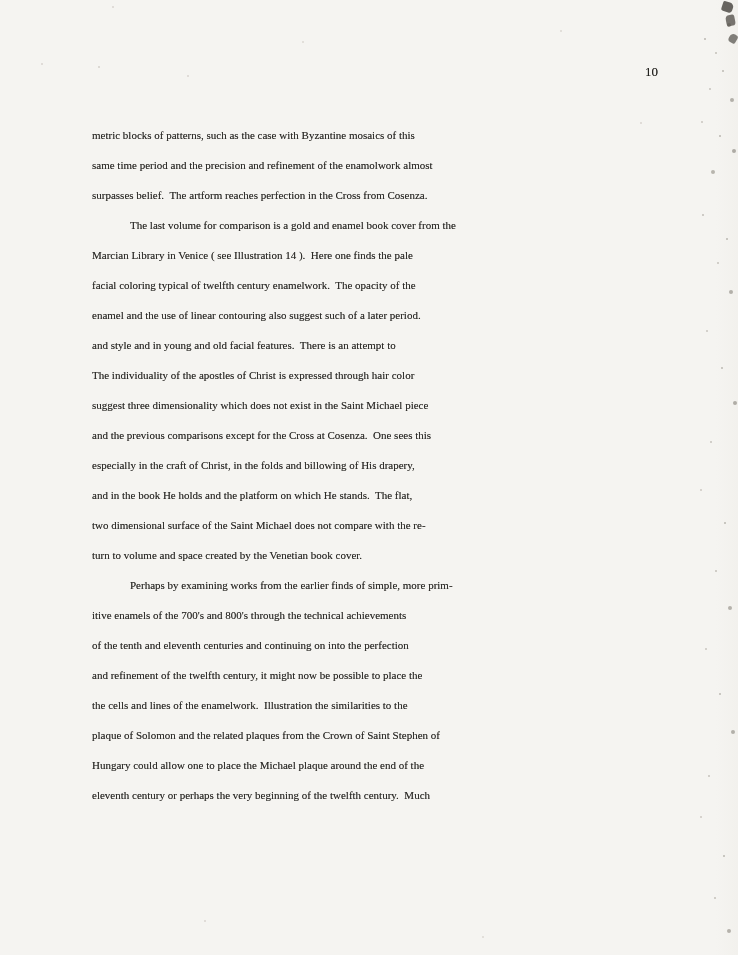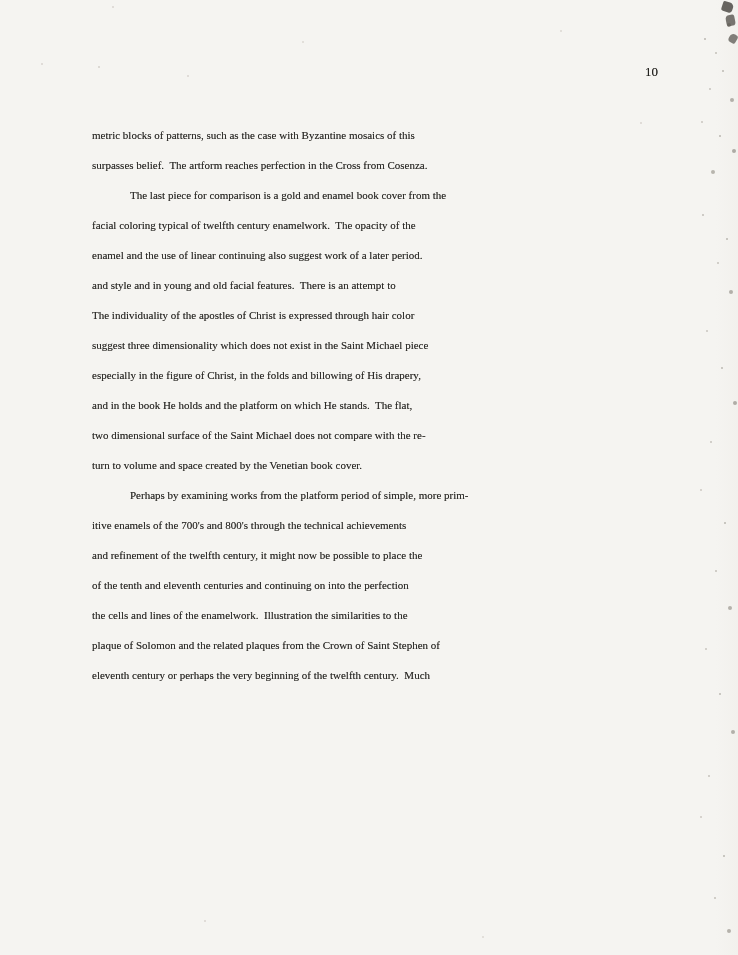--- a/index.html
+++ b/index.html
@@ -126,33 +126,37 @@
 
   <div class="speckles"></div>
   <div class="smudge smudge-a"></div>
   <div class="smudge smudge-b"></div>
   <div class="smudge smudge-c"></div>
 
   <div class="page-number">10</div>
 
   <div class="text-block">
     <div class="line">metric blocks of patterns, such as the case with Byzantine mosaics of this</div>
+    <div class="line">same time period and the precision and refinement of the enamolwork almost</div>
     <div class="line">surpasses belief.  The artform reaches perfection in the Cross from Cosenza.</div>
-    <div class="line indent">The last piece for comparison is a gold and enamel book cover from the</div>
+    <div class="line indent">The last volume for comparison is a gold and enamel book cover from the</div>
+    <div class="line">Marcian Library in Venice ( see Illustration 14 ).  Here one finds the pale</div>
     <div class="line">facial coloring typical of twelfth century enamelwork.  The opacity of the</div>
-    <div class="line">enamel and the use of linear continuing also suggest work of a later period.</div>
+    <div class="line">enamel and the use of linear contouring also suggest such of a later period.</div>
     <div class="line">and style and in young and old facial features.  There is an attempt to</div>
     <div class="line">The individuality of the apostles of Christ is expressed through hair color</div>
     <div class="line">suggest three dimensionality which does not exist in the Saint Michael piece</div>
-    <div class="line">especially in the figure of Christ, in the folds and billowing of His drapery,</div>
+    <div class="line">and the previous comparisons except for the Cross at Cosenza.  One sees this</div>
+    <div class="line">especially in the craft of Christ, in the folds and billowing of His drapery,</div>
     <div class="line">and in the book He holds and the platform on which He stands.  The flat,</div>
     <div class="line">two dimensional surface of the Saint Michael does not compare with the re-</div>
     <div class="line">turn to volume and space created by the Venetian book cover.</div>
-    <div class="line indent">Perhaps by examining works from the platform period of simple, more prim-</div>
+    <div class="line indent">Perhaps by examining works from the earlier finds of simple, more prim-</div>
     <div class="line">itive enamels of the 700's and 800's through the technical achievements</div>
+    <div class="line">of the tenth and eleventh centuries and continuing on into the perfection</div>
     <div class="line">and refinement of the twelfth century, it might now be possible to place the</div>
-    <div class="line">of the tenth and eleventh centuries and continuing on into the perfection</div>
     <div class="line">the cells and lines of the enamelwork.  Illustration the similarities to the</div>
     <div class="line">plaque of Solomon and the related plaques from the Crown of Saint Stephen of</div>
+    <div class="line">Hungary could allow one to place the Michael plaque around the end of the</div>
     <div class="line">eleventh century or perhaps the very beginning of the twelfth century.  Much</div>
   </div>
 
 </div>
 
 </body></html>

